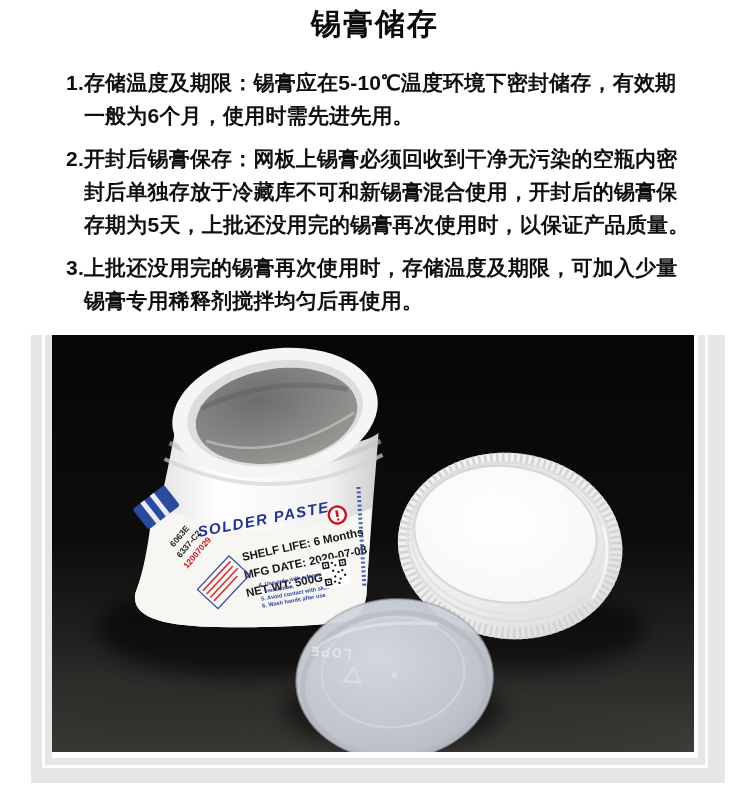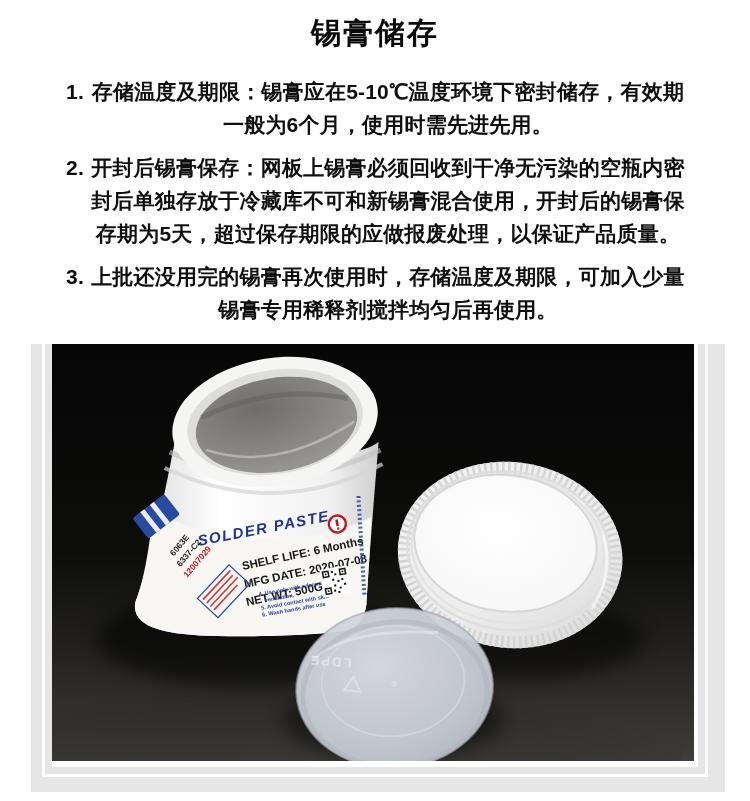--- a/index.html
+++ b/index.html
@@ -2,31 +2,31 @@
 <html><head>
 <meta charset="utf-8">
 <style>
   html,body{margin:0;padding:0;}
   body{
     width:750px;height:801px;overflow:hidden;background:#ffffff;
     font-family:"Liberation Sans",sans-serif;
   }
   .page{width:750px;height:801px;position:relative;}
   .title{
-    margin:0;padding-top:13px;text-align:center;
+    margin:0;padding-top:4px;text-align:center;
     font-size:30px;font-weight:700;color:#0a0a0a;letter-spacing:2px;
   }
   .instructions{margin:21px 58px 0 66px;}
   .item{
     display:flex;align-items:flex-start;
     font-size:21px;font-weight:700;color:#0f0f0f;line-height:33px;
     margin-bottom:10px;letter-spacing:0.2px;
   }
   .item .num{flex:0 0 auto;white-space:nowrap;}
-  .item .txt{flex:1 1 auto;text-align:center;}
+  .item .txt{flex:1 1 auto;}
   .frame-outer{
     margin:18px 25px 0 31px;
     border-left:11px solid #e6e6e6;border-right:17px solid #e6e6e6;border-bottom:15px solid #e6e6e6;
     padding:0 3px 3px 3px;background:#ffffff;
   }
   .frame-inner{
     border-left:7px solid #e6e6e6;border-right:7px solid #e6e6e6;border-bottom:7px solid #e6e6e6;
     padding:0 4px 6px 0;background:#ffffff;
   }
   .photo{width:100%;height:417px;position:relative;background:#0a0a0a;}
@@ -40,21 +40,21 @@
 
   <h1 class="title">锡膏储存</h1>
 
   <div class="instructions">
     <div class="item">
       <span class="num">1.</span>
       <div class="txt">存储温度及期限：锡膏应在5-10℃温度环境下密封储存，有效期一般为6个月，使用时需先进先用。</div>
     </div>
     <div class="item">
       <span class="num">2.</span>
-      <div class="txt">开封后锡膏保存：网板上锡膏必须回收到干净无污染的空瓶内密封后单独存放于冷藏库不可和新锡膏混合使用，开封后的锡膏保存期为5天，超过保存期限的应做报废处理，以保证产品质量。</div>
+      <div class="txt">开封后锡膏保存：网板上锡膏必须回收到干净无污染的空瓶内密封后单独存放于冷藏库不可和新锡膏混合使用，开封后的锡膏保存期为5天，上批还没用完的锡膏再次使用时，以保证产品质量。</div>
     </div>
     <div class="item">
       <span class="num">3.</span>
       <div class="txt">上批还没用完的锡膏再次使用时，存储温度及期限，可加入少量锡膏专用稀释剂搅拌均匀后再使用。</div>
     </div>
   </div>
 
   <div class="frame-outer">
     <div class="frame-inner">
       <div class="photo">

